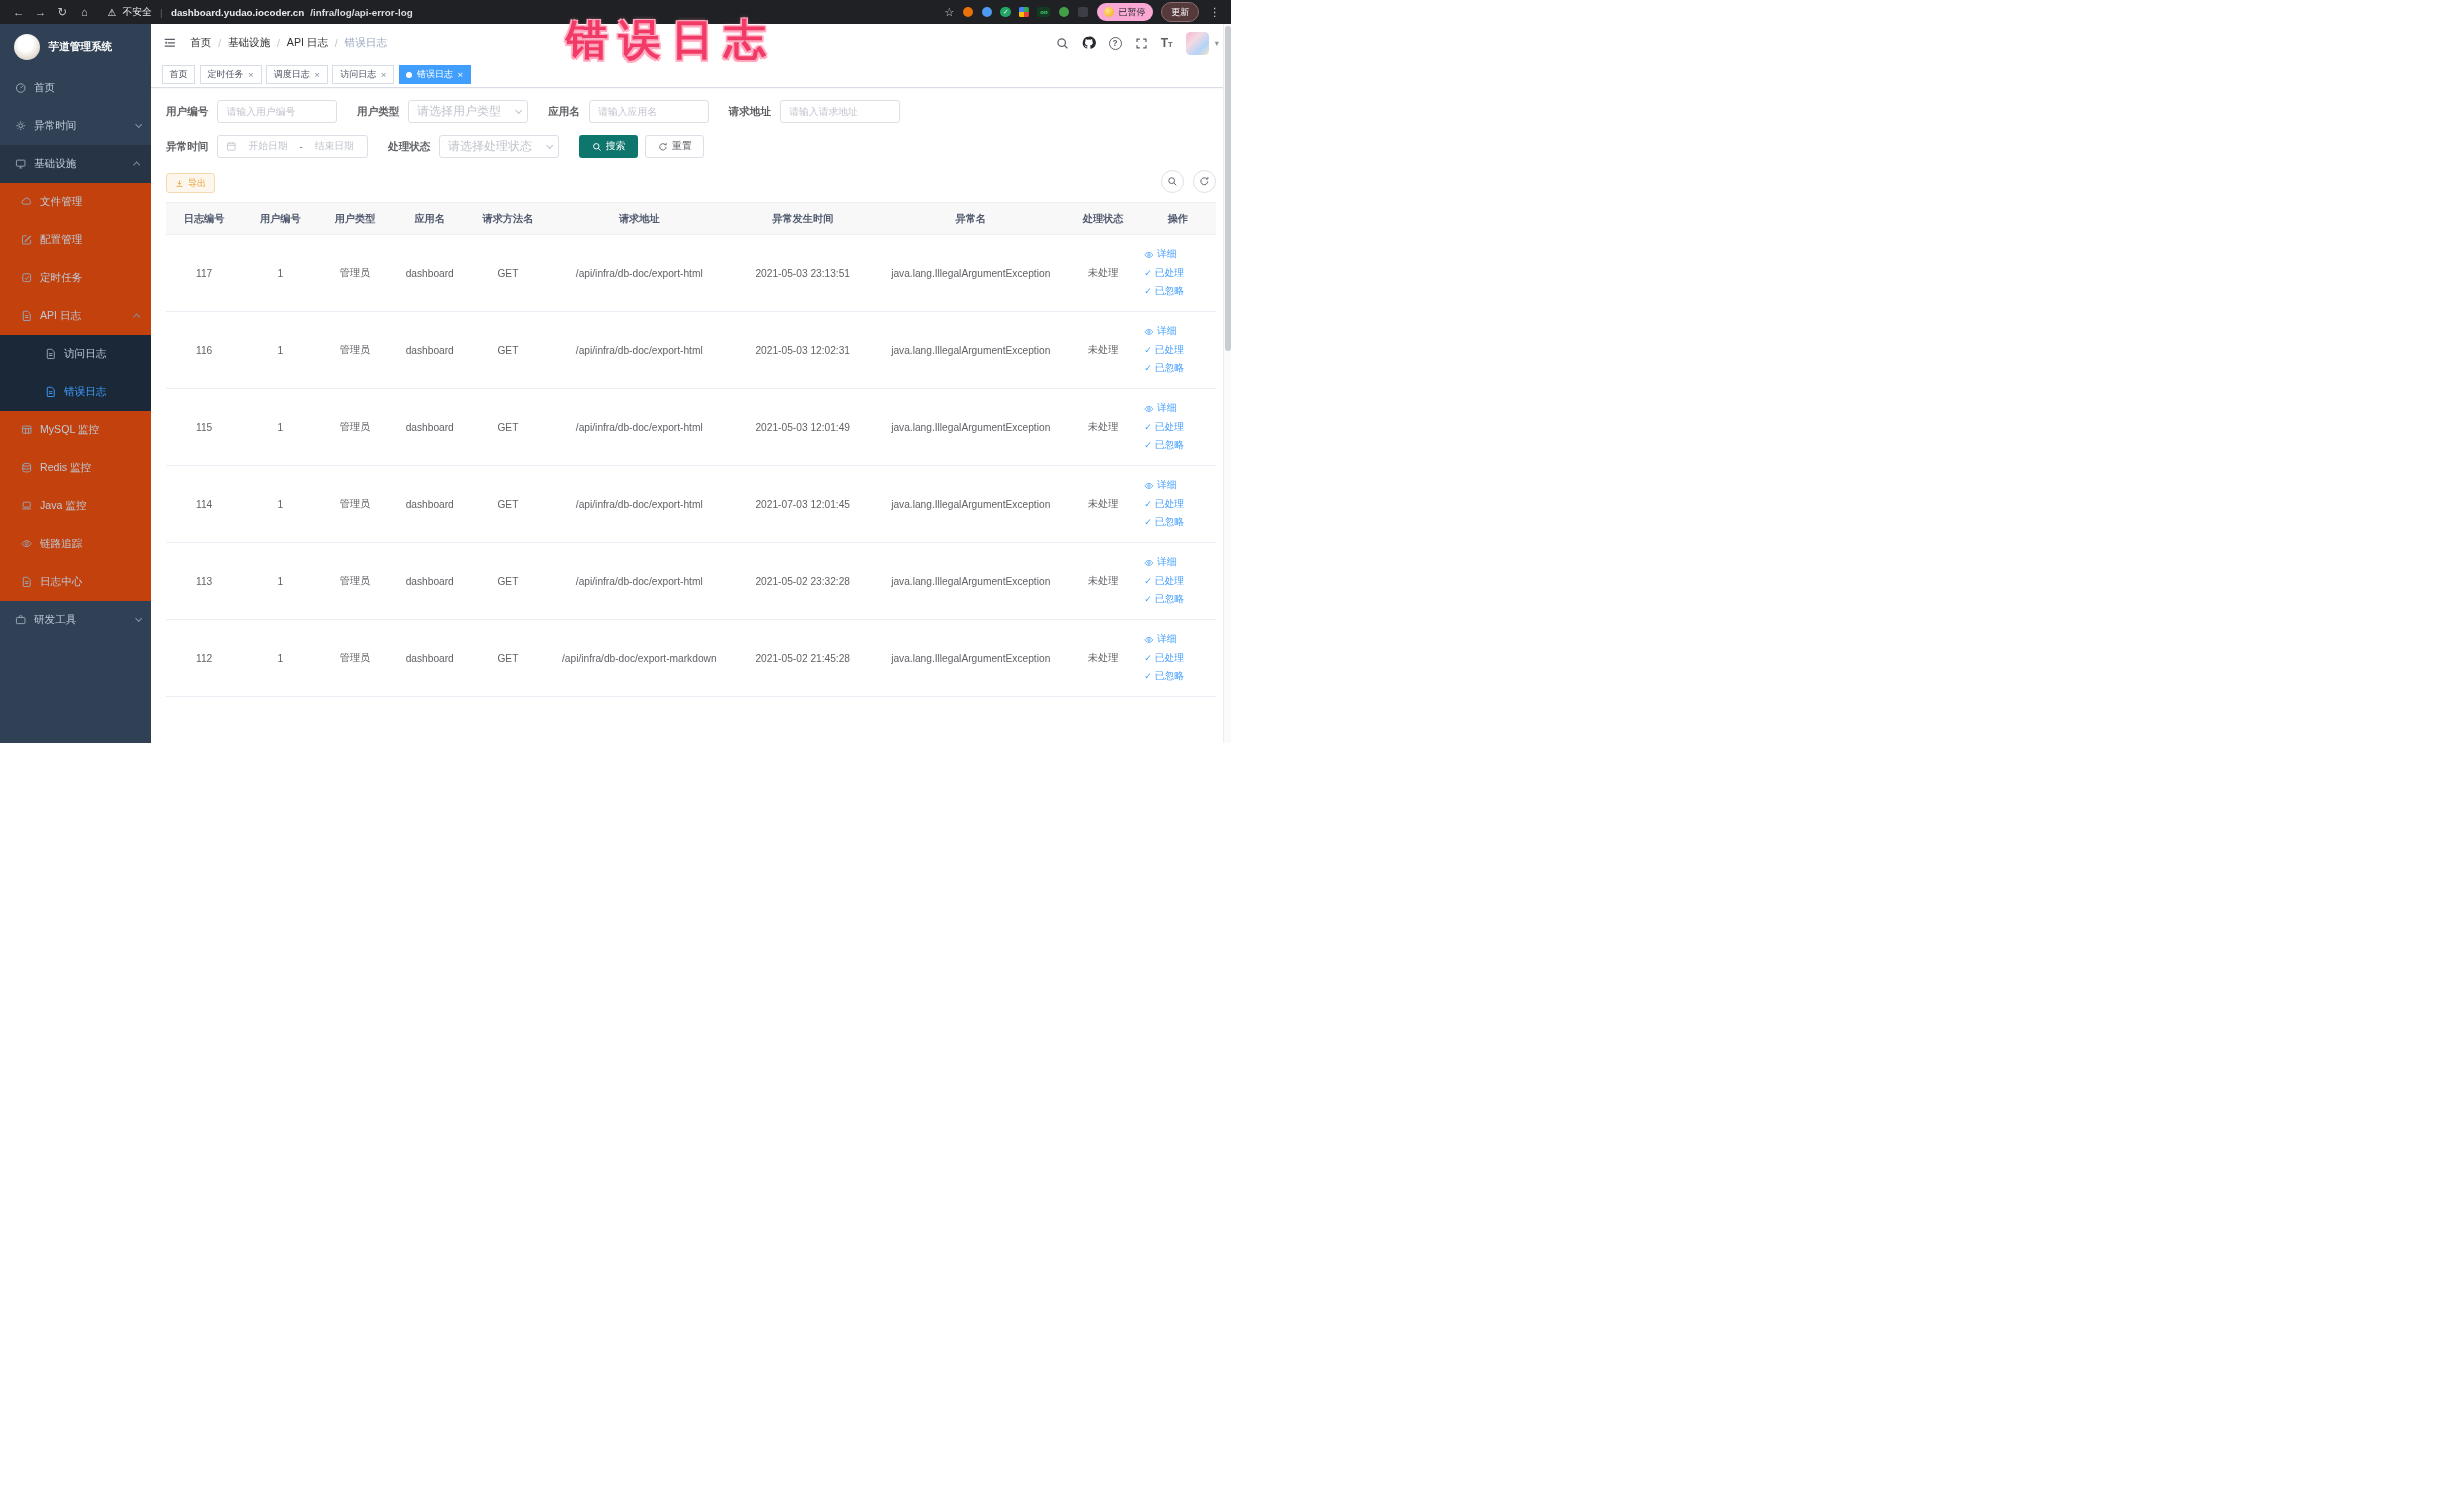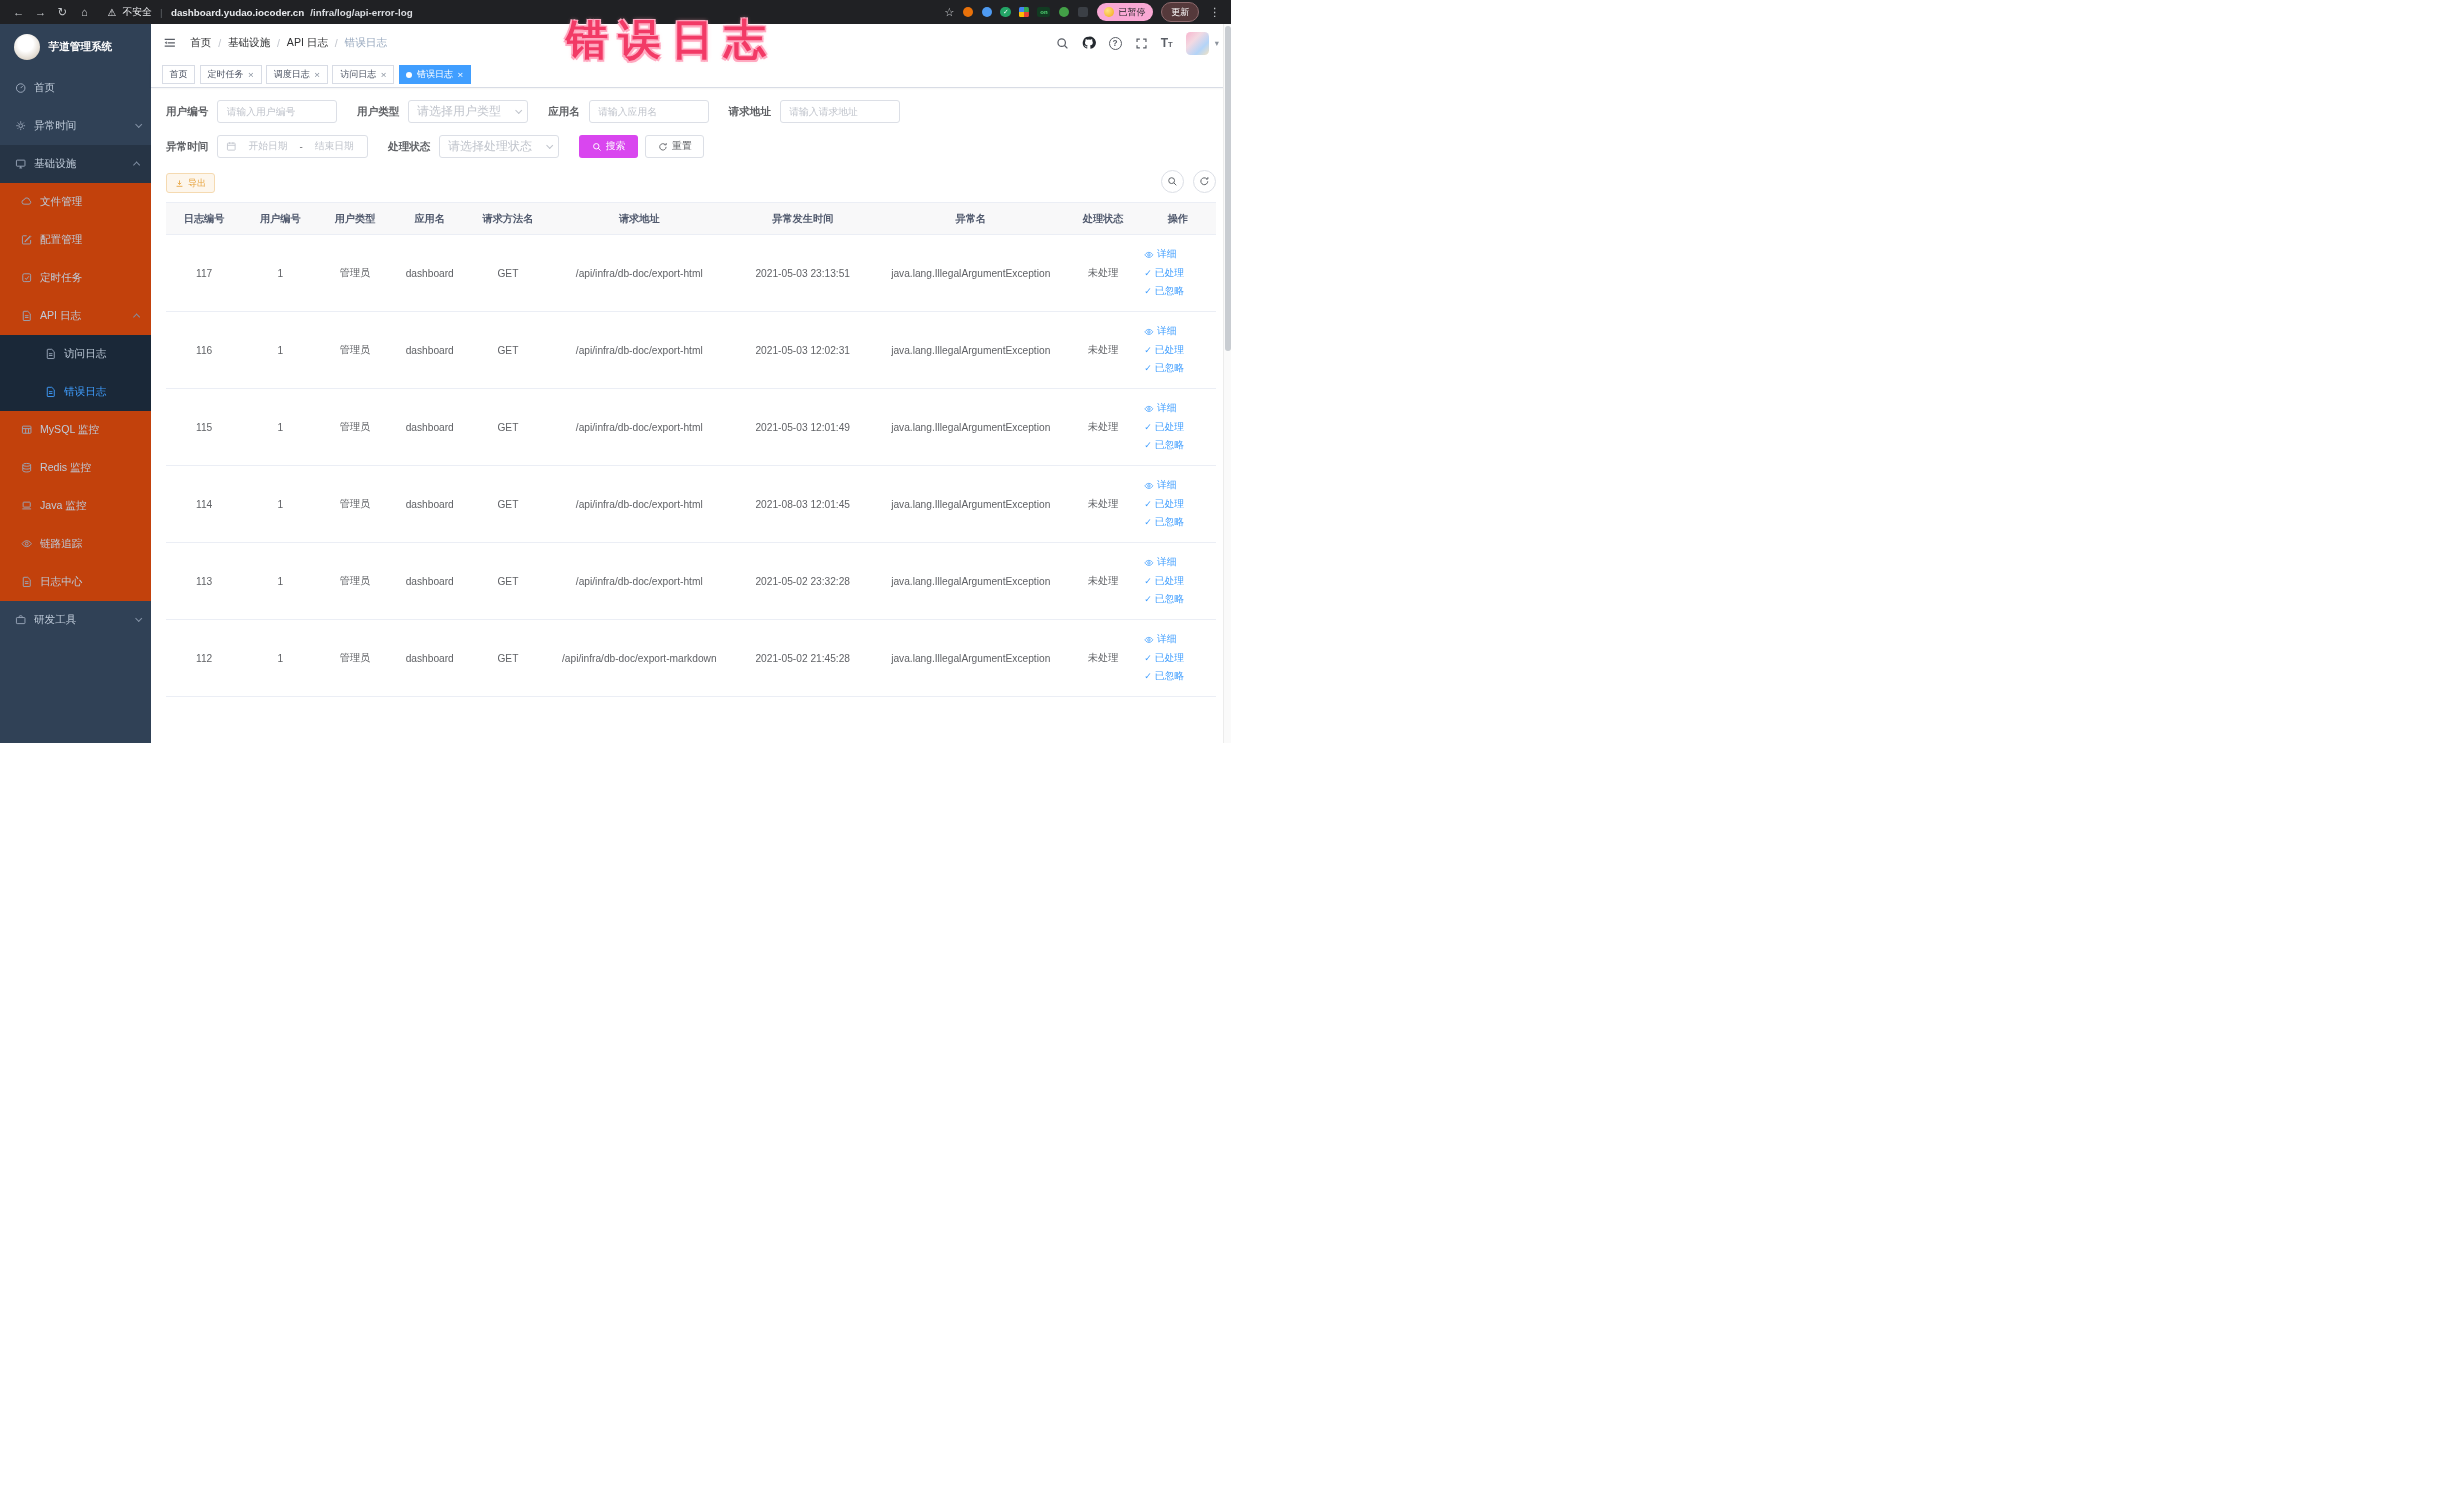--- a/index.html
+++ b/index.html
@@ -82,21 +82,21 @@
   .finput { width:120px; height:23px; border:0.8px solid #dcdfe6; border-radius:3px; padding:0 8.3px; font-size:9.8px; color:#606266; outline:none; background:#fff; }
   .finput::placeholder { color:#c0c4cc; }
   .fselect { width:120px; height:23px; border:0.8px solid #dcdfe6; border-radius:3px; display:flex; align-items:center; justify-content:space-between; padding:0 7.6px; background:#fff; cursor:pointer; }
   .fselect .ph { color:#c0c4cc; font-size:12px; }
   .selcaret { width:5.3px; height:5.3px; border-right:1.1px solid #c0c4cc; border-bottom:1.1px solid #c0c4cc; transform:rotate(45deg) translateY(-1.5px); }
   .fdate { width:151px; height:23px; border:0.8px solid #dcdfe6; border-radius:3px; display:flex; align-items:center; gap:6px; padding:0 7.6px; background:#fff; cursor:pointer; }
   .fdate .cal { color:#c0c4cc; display:flex; }
   .fdate .ph { color:#c0c4cc; font-size:9.8px; flex:1; text-align:center; white-space:nowrap; }
   .dsep { color:#606266; font-size:9.8px; }
   .btn { height:23px; border-radius:3px; display:inline-flex; align-items:center; gap:4.5px; font-size:9.8px; padding:0 11.4px; cursor:pointer; border:0.8px solid transparent; }
-  .btn-primary { background:#d946ef; color:#fff; margin-right:7.6px; }
+  .btn-primary { background:#0f766e; color:#fff; margin-right:7.6px; }
   .btn-plain { background:#fff; border-color:#dcdfe6; color:#606266; }
   .btn svg { width:9.8px; height:9.8px; }
   .toolbar { display:flex; align-items:flex-end; margin:1.5px 0 9px; }
   .btn-export { height:19.7px; padding:0 8.3px; font-size:9px; background:#fdf6ec; border:0.8px solid #f5dab1; color:#e6a23c; border-radius:3px; display:inline-flex; align-items:center; gap:3.8px; cursor:pointer; }
   .btn-export svg { width:9px; height:9px; }
   .spacer { flex:1; }
   .circle-btn { width:23px; height:23px; border-radius:50%; border:0.8px solid #dcdfe6; background:#fff; color:#5f6368; display:flex; align-items:center; justify-content:center; margin-left:9px; cursor:pointer; }
   .circle-btn svg { width:10.6px; height:10.6px; }
 
   
@@ -564,21 +564,21 @@
                 </td>
             </tr>
 
             <tr>
               <td>114</td>
               <td>1</td>
               <td>管理员</td>
               <td>dashboard</td>
               <td>GET</td>
               <td>/api/infra/db-doc/export-html</td>
-              <td>2021-08-03 12:01:45</td>
+              <td>2021-07-03 12:01:45</td>
               <td>java.lang.IllegalArgumentException</td>
               <td>未处理</td>
               <td>
                   <div class="ops">
                 <span class="op">
                       <svg viewBox="0 0 16 16" fill="none" stroke="currentColor" stroke-width="1.3">
                         <path d="M1.5 8s2.5-4.2 6.5-4.2S14.5 8 14.5 8 12 12.2 8 12.2 1.5 8 1.5 8z"></path>
                         <circle cx="8" cy="8" r="2"></circle>
                       </svg>
                       <span>详细</span>

